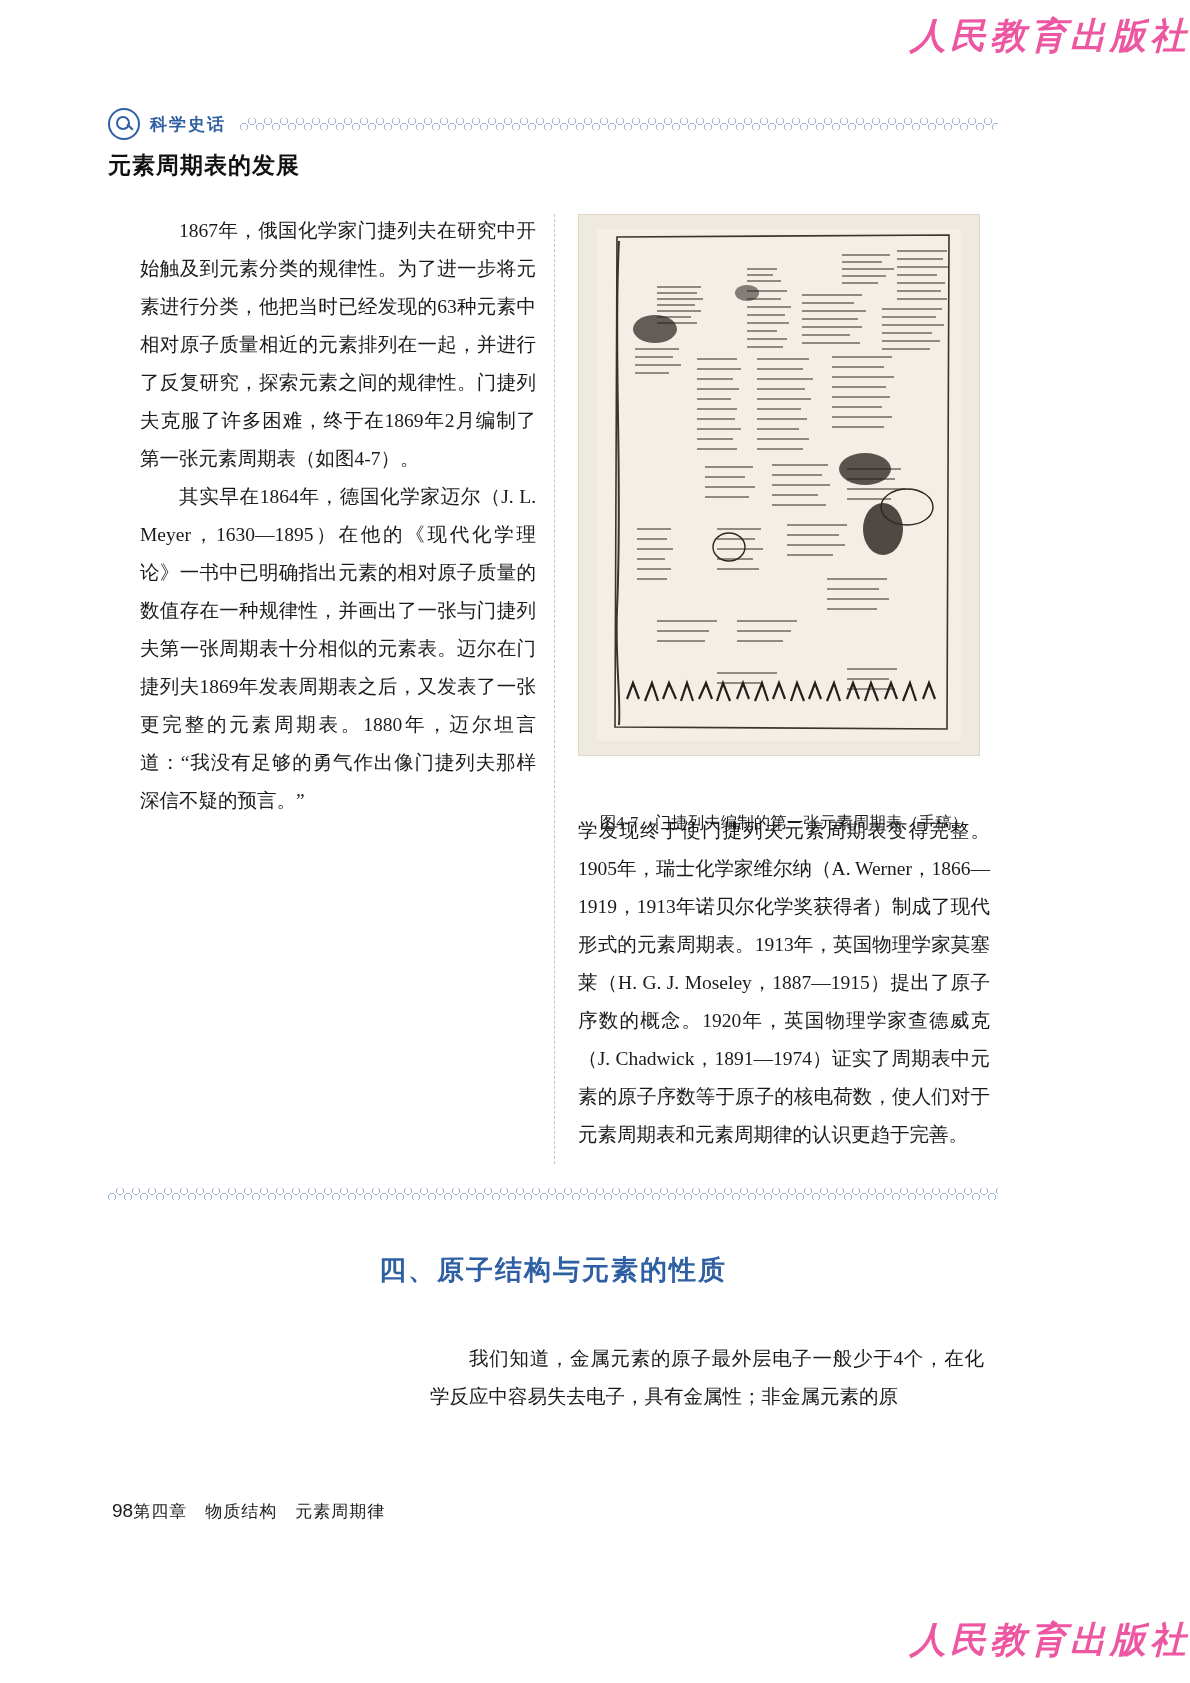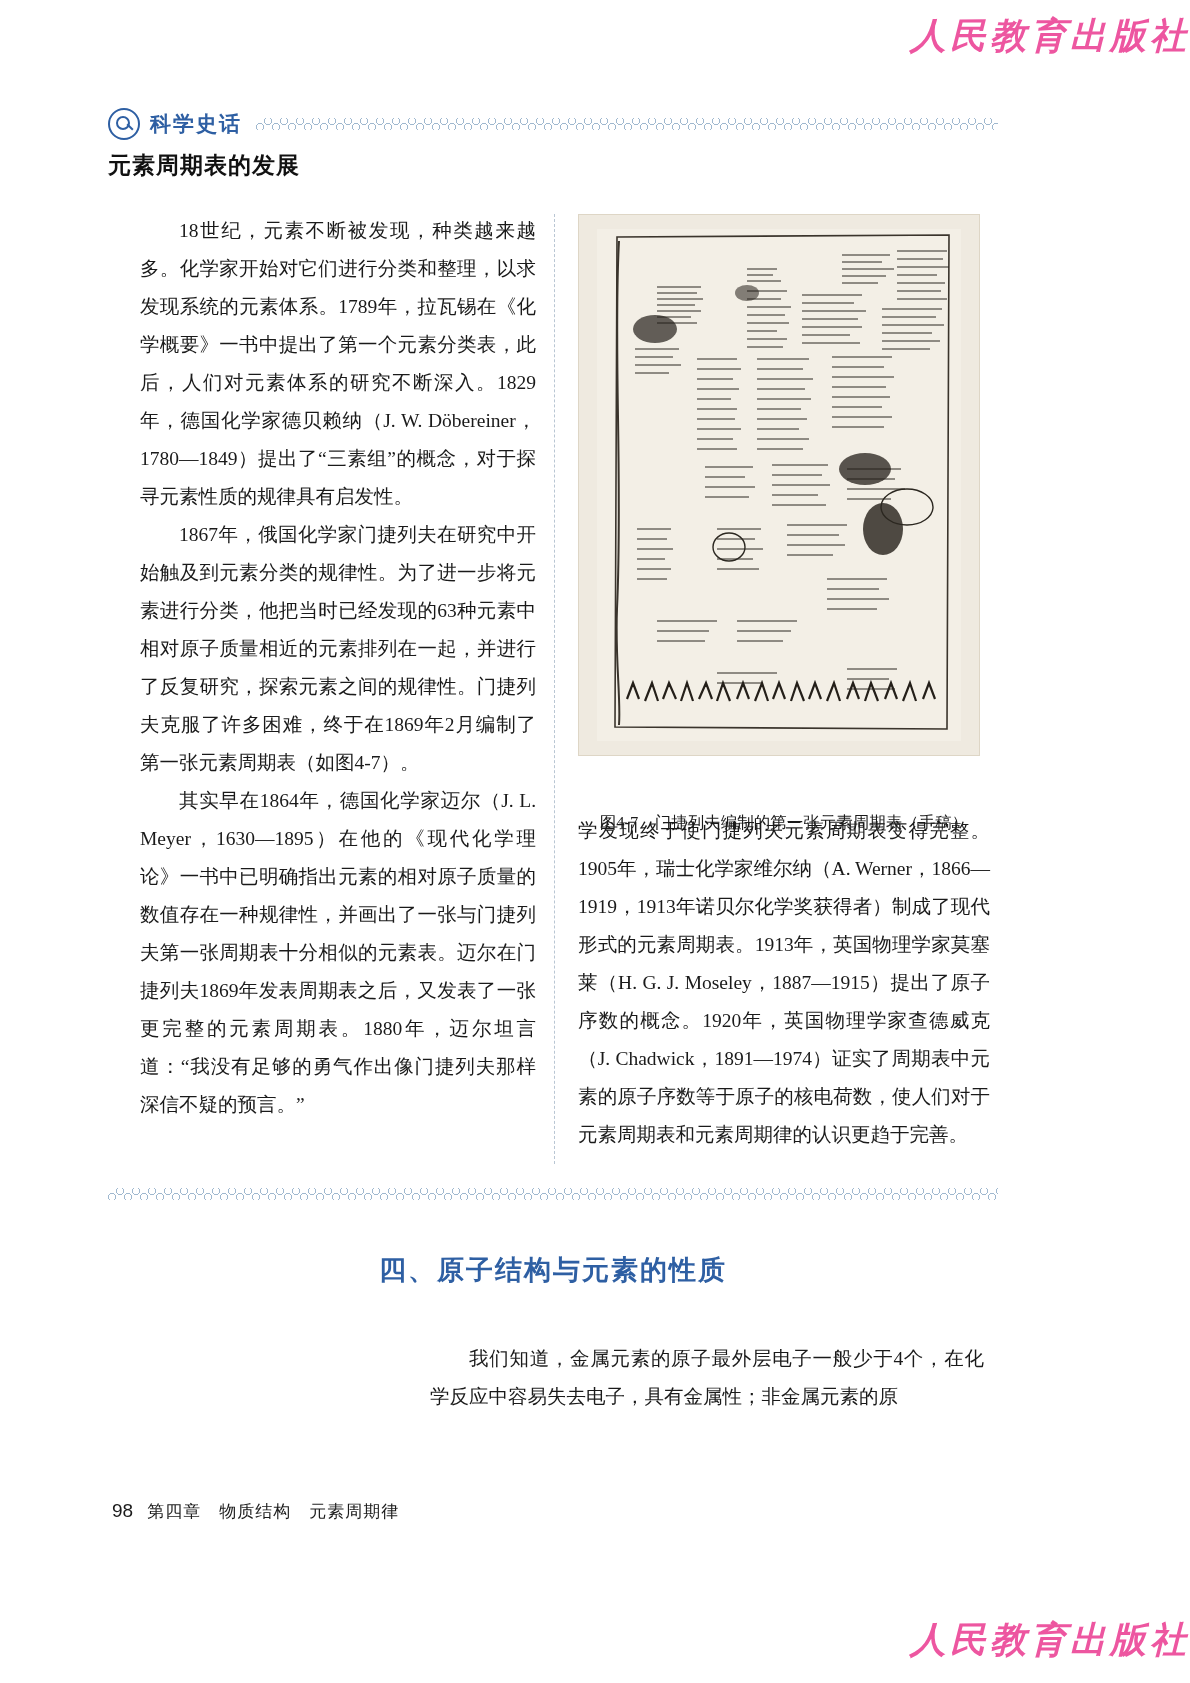--- a/index.html
+++ b/index.html
@@ -73,21 +73,21 @@
     position: absolute;
     left: 16px;
     top: 16px;
     width: 8px;
     height: 2px;
     background: #2e5fa3;
     transform: rotate(45deg);
   }
   .sci-title {
     font-family: "Liberation Sans", sans-serif;
-    font-size: 21px;
+    font-size: 17px;
     font-weight: bold;
     color: #2e5fa3;
     letter-spacing: 2px;
     white-space: nowrap;
     margin-right: 14px;
   }
   .wave {
     flex: 1 1 auto;
     height: 12px;
     background-image:
@@ -211,21 +211,21 @@
 
   
   .footer {
     position: absolute;
     left: 112px;
     top: 1500px;
     font-size: 17px;
     color: #1a1a1a;
     display: flex;
     align-items: baseline;
-    gap: 14px;
+    gap: 0;
     font-family: "Liberation Sans", sans-serif;
   }
   .footer .pagenum { font-size: 19px; }
   .footer .chap { letter-spacing: 1px; }
 </style>
 </head>
 <body>
 
 <div class="page">
 
@@ -235,21 +235,20 @@
     <span class="sci-icon"></span>
     <span class="sci-title">科学史话</span>
     <span class="wave"></span>
   </div>
 
   <div class="article-title">元素周期表的发展</div>
 
   <div class="divider"></div>
 
   <div class="col col-left">
-    <p>18世纪，元素不断被发现，种类越来越多。化学家开始对它们进行分类和整理，以求发现系统的元素体系。1789年，拉瓦锡在《化学概要》一书中提出了第一个元素分类表，此后，人们对元素体系的研究不断深入。1829年，德国化学家德贝赖纳（J. W. Döbereiner，1780—1849）提出了“三素组”的概念，对于探寻元素性质的规律具有启发性。</p>
     <p>1867年，俄国化学家门捷列夫在研究中开始触及到元素分类的规律性。为了进一步将元素进行分类，他把当时已经发现的63种元素中相对原子质量相近的元素排列在一起，并进行了反复研究，探索元素之间的规律性。门捷列夫克服了许多困难，终于在1869年2月编制了第一张元素周期表（如图4-7）。</p>
     <p>其实早在1864年，德国化学家迈尔（J. L. Meyer，1630—1895）在他的《现代化学理论》一书中已明确指出元素的相对原子质量的数值存在一种规律性，并画出了一张与门捷列夫第一张周期表十分相似的元素表。迈尔在门捷列夫1869年发表周期表之后，又发表了一张更完整的元素周期表。1880年，迈尔坦言道：“我没有足够的勇气作出像门捷列夫那样深信不疑的预言。”</p>
   </div>
 
   <div class="figure">
     <div class="manuscript">
       <svg class="ms-svg" viewBox="0 0 364 512" preserveAspectRatio="none">
         <rect x="0" y="0" width="364" height="512" fill="#f3efe6"></rect>
         <path d="M20 8 L352 6 L350 500 L18 498 Z" fill="none" stroke="#3a342c" stroke-width="1.6"></path>
         <path d="M22 12 C16 120, 26 250, 20 380 C18 430, 24 470, 22 496" fill="none" stroke="#3a342c" stroke-width="2"></path>

